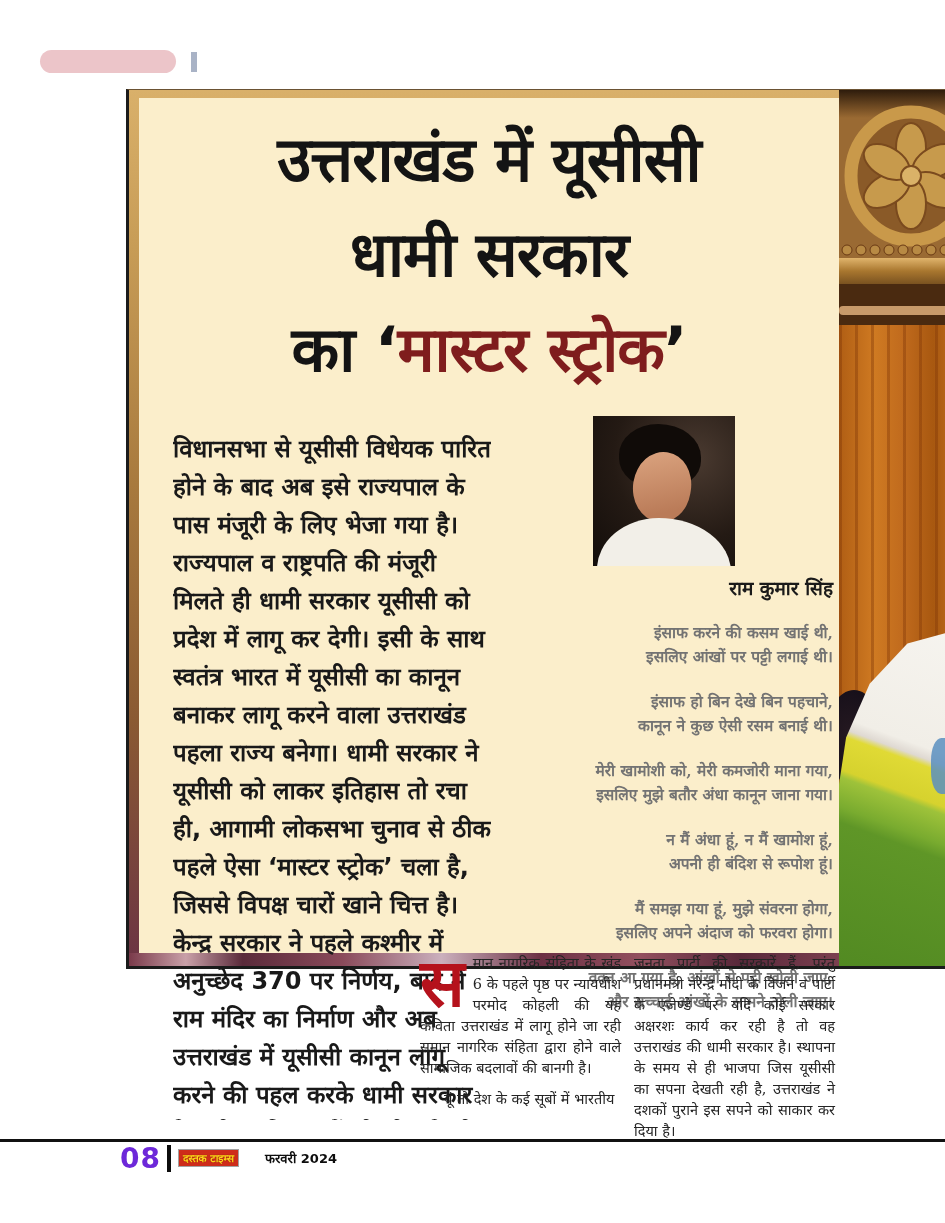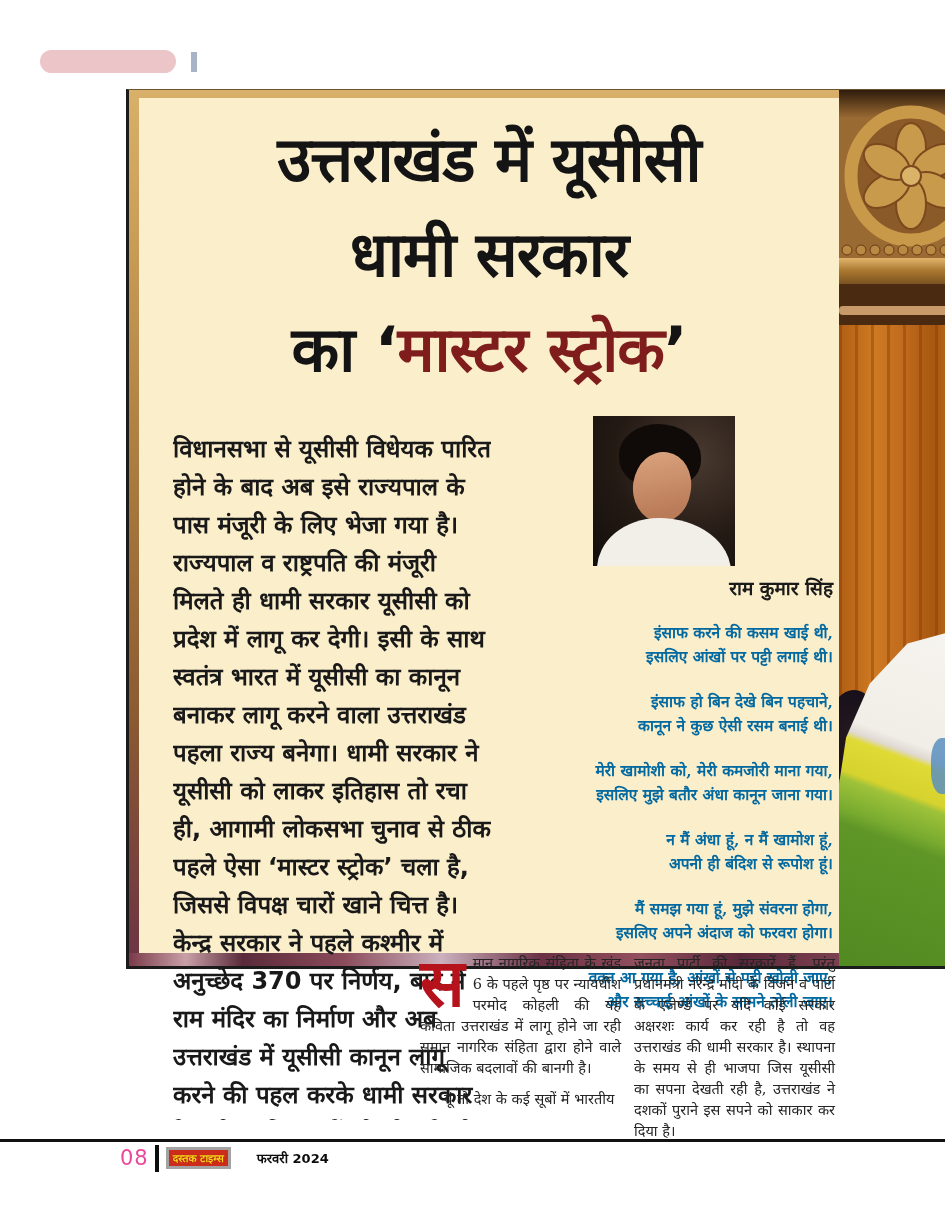--- a/index.html
+++ b/index.html
@@ -80,43 +80,43 @@
   .portrait .hair { position:absolute; top:8px; left:26px; width:82px; height:64px;
     background:#100b08; border-radius:48% 52% 42% 46%; }
   .portrait .face { position:absolute; top:36px; left:40px; width:58px; height:70px;
     background:linear-gradient(160deg,#d8a07c 10%,#ba7b58 80%); border-radius:50% 50% 48% 52%;
     transform:rotate(9deg); }
   .portrait .shirt { position:absolute; bottom:-6px; left:4px; width:134px; height:54px;
     background:#f2efe8; border-radius:46% 54% 0 0 / 95% 100% 0 0; }
   .caption { margin-top:9px; font-weight:700; font-size:19px; color:#1a1a1a; }
 
   .poem { margin-top:20px; font-family:"DejaVu Serif", serif; font-weight:700;
-    color:#0369a1; font-size:15.5px; line-height:24px; }
+    color:#737373; font-size:15.5px; line-height:24px; }
   .poem .couplet { margin-bottom:21px; }
   .poem .pline { white-space:nowrap; }
 
   .body-section {
     position:absolute; left:281px; right:4px; top:855px; display:flex; gap:13px;
     font-family:"DejaVu Serif", serif; font-size:14.5px; line-height:21px;
     color:#242424; text-align:justify;
   }
   .body-col { flex:1; }
   .dropcap {
     float:left; color:#b5121c; font-family:"DejaVu Sans", sans-serif;
     font-weight:800; font-size:66px; line-height:54px; padding:4px 8px 0 0;
   }
   .indent-para { text-indent:24px; margin-top:10px; }
 
   
   .footer-rule { position:absolute; left:0; right:0; top:1139px; height:3px; background:#111; }
   .footer { position:absolute; left:120px; top:1143px; height:30px; display:flex; align-items:center; }
-  .page-num { font-weight:400; font-size:21px; color:#ec4899; letter-spacing:1px; }
+  .page-num { font-weight:700; font-size:28px; color:#6d28d9; letter-spacing:1px; }
   .footer-vbar { width:4px; height:27px; background:#0d0d0d; margin:0 7px 0 6px; }
   .mag-logo {
-    background:#ce2c1a; color:#ffd41a; border:3px solid #a3a3a3;
+    background:#ce2c1a; color:#ffd41a; border:1px solid #a3a3a3;
     font-weight:800; font-size:10.5px; padding:2px 4px; line-height:12px;
     text-shadow:0 0 1px #7a1a00; white-space:nowrap;
   }
   .issue { font-weight:800; font-size:13px; color:#0d0d0d; margin-left:26px; white-space:nowrap; }
 </style>
 </head>
 <body>
 
 <div class="page">
 

